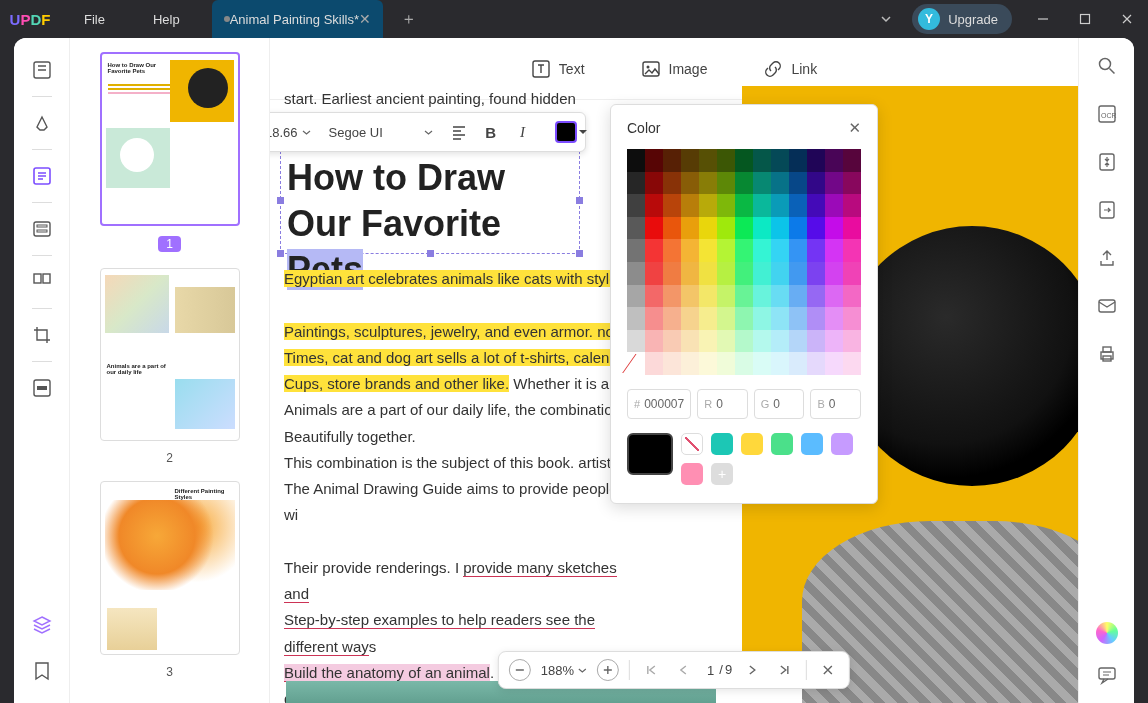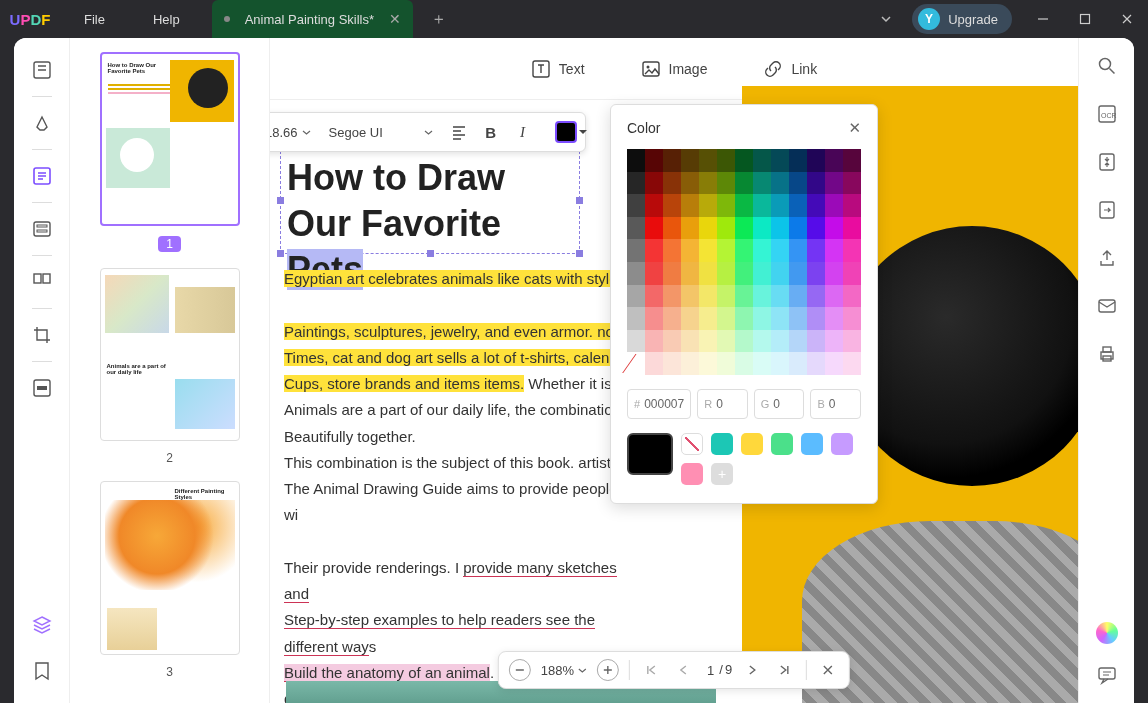--- a/index.html
+++ b/index.html
@@ -5,21 +5,21 @@
 * { margin: 0; padding: 0; box-sizing: border-box; font-family: "Segoe UI", Arial, sans-serif; }
 body { width: 1148px; height: 703px; background: #2a2a2e; overflow: hidden; position: relative; }
 
 .titlebar { height: 38px; background: #2a2a2e; display: flex; align-items: center; color: #ddd; font-size: 13px; }
 .logo { width: 60px; display: flex; align-items: center; justify-content: center; font-weight: bold; font-size: 15px; }
 .logo .u { color: #7c6cff; }
 .logo .p { color: #ff4db3; }
 .logo .d { color: #53d6b5; }
 .logo .f { color: #ffcc00; }
 .menu-item { padding: 0 24px; cursor: pointer; }
-.tab { background: #14532d; height: 38px; display: flex; align-items: center; padding: 0 12px; border-radius: 6px 6px 0 0; margin-left: 8px; gap: 15px; }
+.tab { background: #0c4a6e; height: 38px; display: flex; align-items: center; padding: 0 12px; border-radius: 6px 6px 0 0; margin-left: 8px; gap: 0; }
 .tab .dot { width: 6px; height: 6px; background: #888; border-radius: 50%; }
 .tab-close { color: #aaa; cursor: pointer; font-size: 14px; }
 .plus-tab { margin-left: 18px; color: #aaa; font-size: 16px; cursor: pointer; }
 .titlebar-right { margin-left: auto; display: flex; align-items: center; height: 100%; }
 .chev-down { color: #bbb; padding: 0 20px; cursor: pointer; }
 .upgrade-pill { background: #3a4a5a; border-radius: 16px; display: flex; align-items: center; gap: 8px; padding: 4px 14px 4px 6px; margin-right: 10px; cursor: pointer; }
 .avatar { width: 22px; height: 22px; border-radius: 50%; background: #33bbdd; color: #fff; display: flex; align-items: center; justify-content: center; font-size: 12px; font-weight: bold; }
 .win-controls { display: flex; }
 .win-btn { width: 42px; height: 38px; display: flex; align-items: center; justify-content: center; color: #ccc; cursor: pointer; }
 
@@ -287,20 +287,21 @@
         <span>Link</span>
       </div>
     </div>
 
     <div class="doc-area">
       <div class="page-bg">
         <div class="pug"></div>
         <div class="sweater"></div>
       </div>
 
+      <div class="first-line">start. Earliest ancient painting, found hidden</div>
 
       <div class="text-format-bar">
         <div class="fsize-box">
           <span>18.66</span>
           <svg width="9" height="9">
               <path d="M1 3l3.5 3L8 3" stroke="#666" fill="none" stroke-width="1.2"></path>
             </svg>
         </div>
         <div class="font-box">
           <span>Segoe UI</span>
@@ -328,21 +329,21 @@
           <div class="handle mt"></div>
           <div class="handle mb"></div>
         <div class="headline"><span>How to Draw Our Favorite </span><span class="sel">Pets</span></div>
       </div>
 
       <div class="body-text" style="top:180px;">
         <span class="hl">Egyptian art celebrates animals like cats with style a</span><br>
         <br>
         <span class="hl">Paintings, sculptures, jewelry, and even armor. nowa</span><br>
         <span class="hl">Times, cat and dog art sells a lot of t-shirts, calendar</span><br>
-        <span class="hl">Cups, store brands and items items.</span><span> Whether it is art</span><br>
+        <span class="hl">Cups, store brands and other like.</span><span> Whether it is art</span><br>
         <span>Animals are a part of our daily life, the combination</span><br>
         <span>Beautifully together.</span><br>
         <span>This combination is the subject of this book. artist's</span><br>
         <span>The Animal Drawing Guide aims to provide people wi</span><br>
         <br>
         <span>Their provide renderings. I </span><span class="ul-red">provide many sketches and</span><br>
         <span class="ul-red">Step-by-step examples to help readers see the different way</span><span>s</span><br>
         <span class="ul-red hl-pink"> Build the anatomy of an animal</span><span>. some of them are quite</span><br>
         
       </div>

